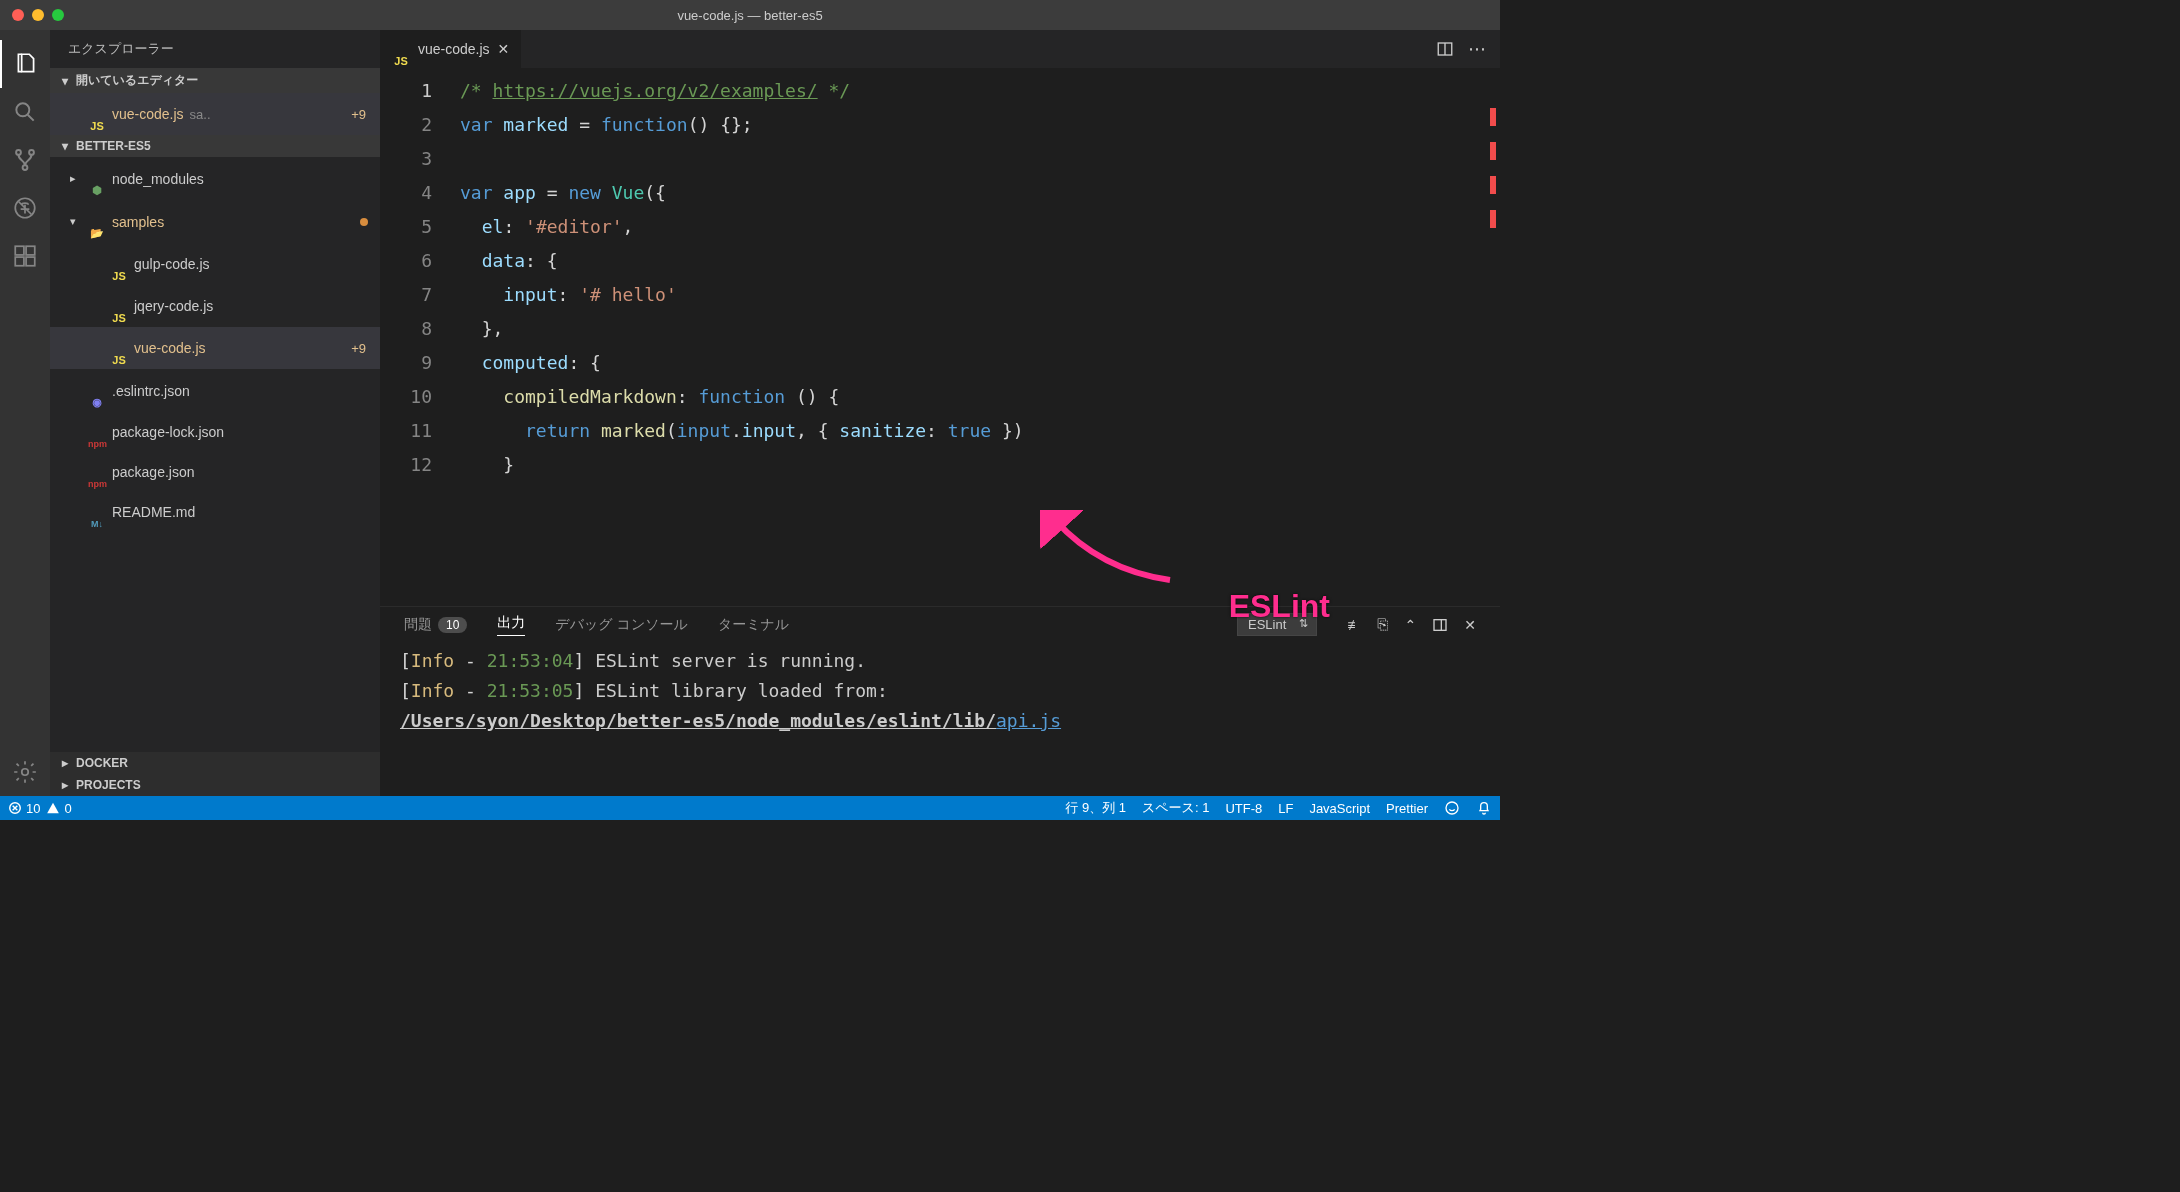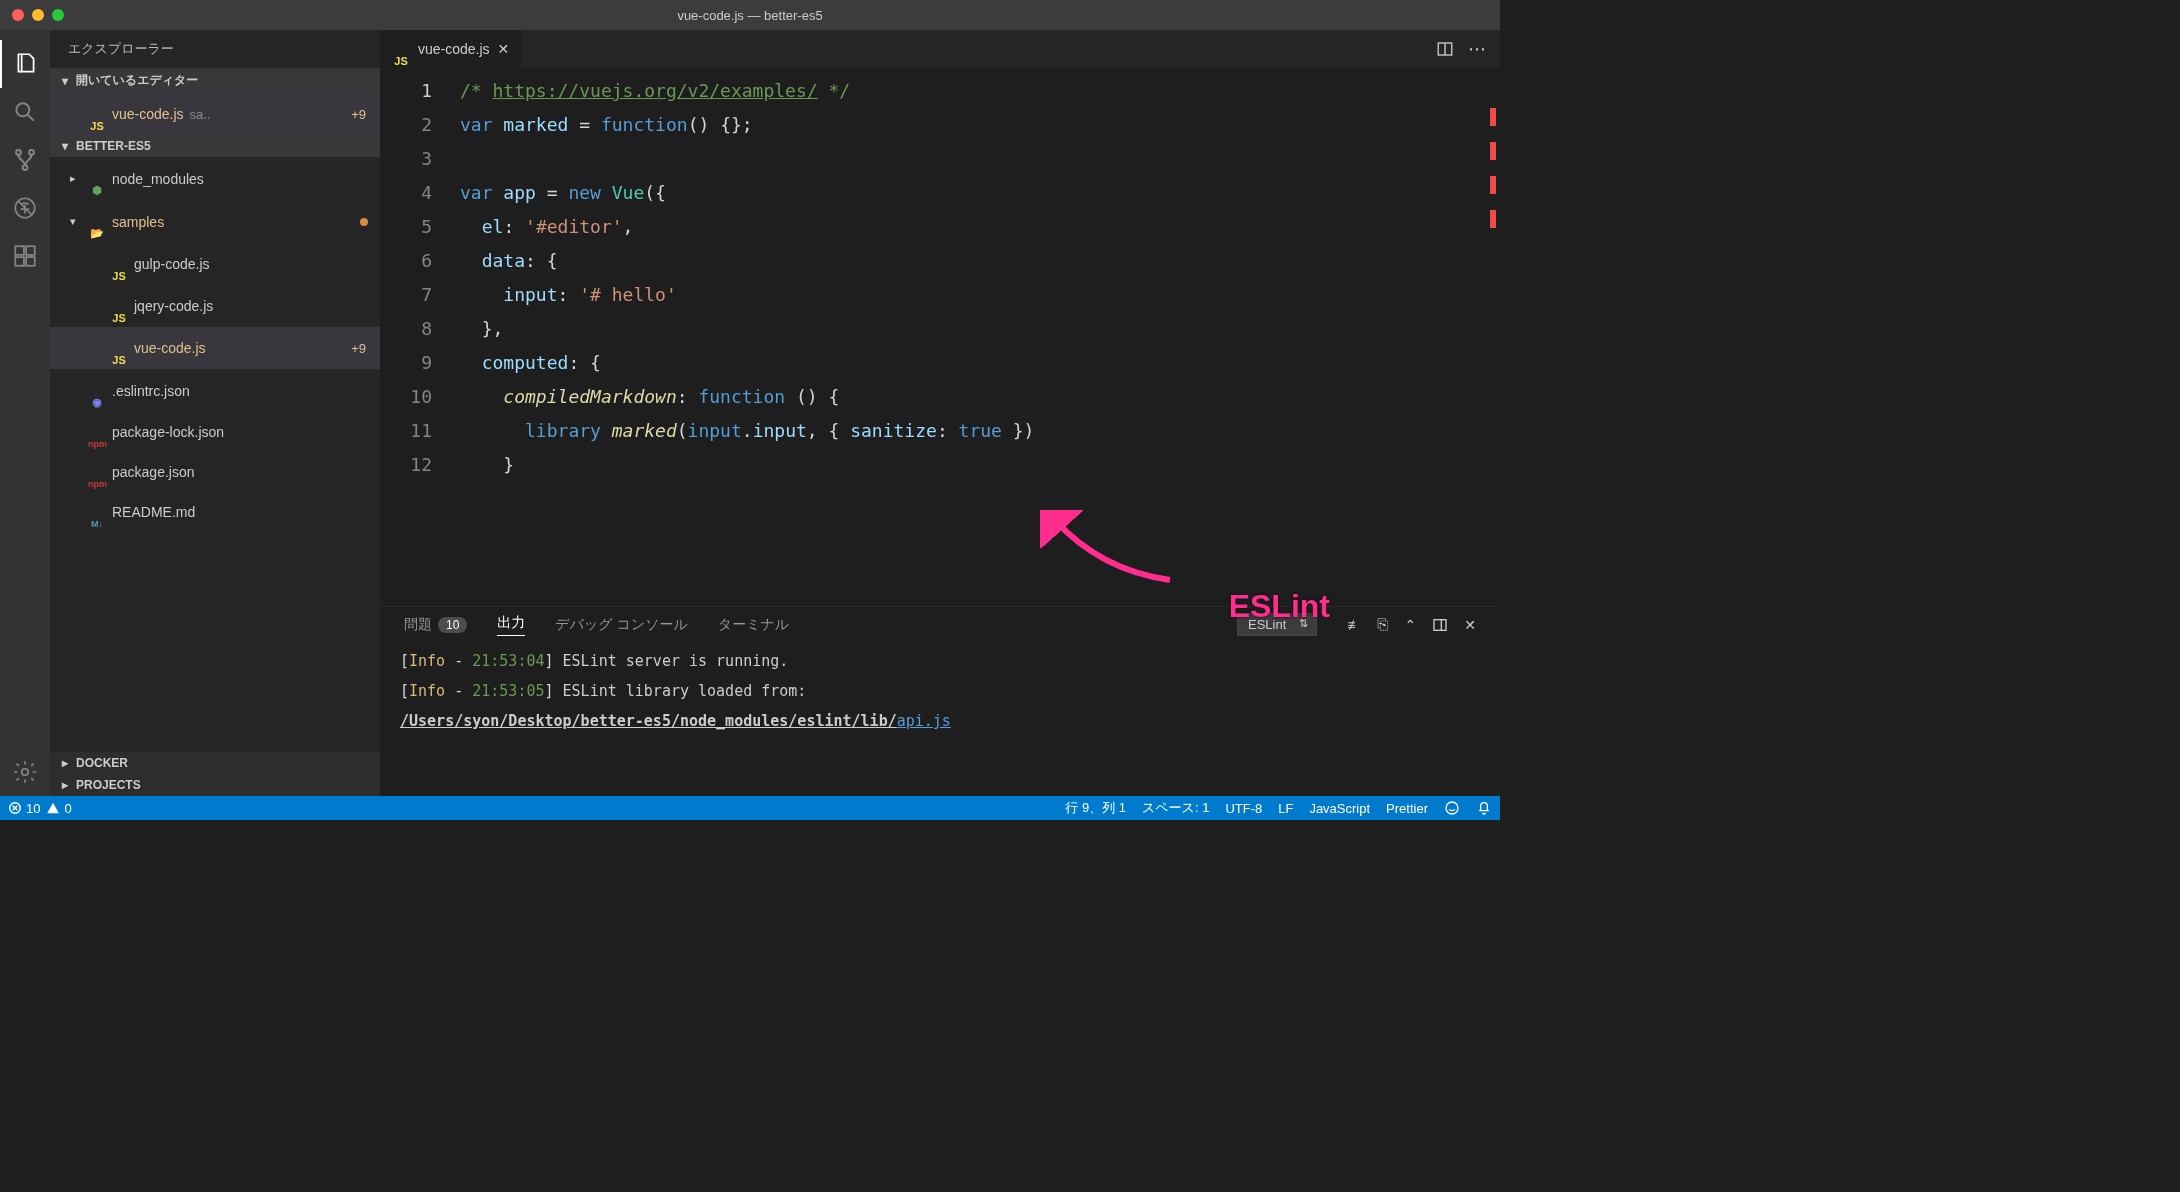--- a/index.html
+++ b/index.html
@@ -96,21 +96,21 @@
 }
 .gutter .cur { color: #cccccc; }
 .code {
   flex: 1; font-family: Menlo, monospace; font-size: 18px;
   padding: 6px 0 0 10px; line-height: 34px; white-space: pre; position: relative;
 }
 .c-comment { color: #6a9955; }
 .c-url { color: #6a9955; text-decoration: underline; }
 .c-kw { color: #569cd6; }
 .c-var { color: #9cdcfe; }
-.c-fn { color: #dcdcaa; font-style: italic; }
+.c-fn { color: #dcdcaa; }
 .c-cls { color: #4ec9b0; }
 .c-str { color: #ce9178; }
 .c-prop { color: #9cdcfe; }
 .c-bool { color: #569cd6; }
 .c-punc { color: #d4d4d4; }
 .err-marks {
   position: absolute; right: 2px; top: 40px; width: 8px;
 }
 .err-mark { background: #f14c4c; width: 6px; height: 18px; margin-bottom: 16px; }
 .panel {
@@ -130,21 +130,21 @@
 .panel-tabs-spacer { flex: 1; }
 .panel-select {
   background: #3c3c3c; color: #ccc; padding: 3px 30px 3px 10px;
   font-size: 13px; border: 1px solid #454545; position: relative;
 }
 .panel-select::after {
   content: "⇅"; position: absolute; right: 8px; font-size: 11px;
 }
 .panel-actions { display: flex; align-items: center; gap: 16px; color: #cccccc; }
 .panel-body {
-  flex: 1; padding: 4px 20px; font-family: Menlo, monospace; font-size: 15px;
+  flex: 1; padding: 4px 20px; font-family: Menlo, monospace; font-size: 18px;
   line-height: 30px; color: #cccccc;
 }
 .log-info { color: #d7ba7d; }
 .log-time { color: #6a9955; }
 .log-link { color: #569cd6; text-decoration: underline; }
 .log-path { text-decoration: underline; font-weight: bold; }
 .annotation {
   position: absolute; color: #ff2d8e; font-size: 32px; font-weight: 700;
   right: 170px; bottom: 195px; pointer-events: none;
   text-shadow: 0 0 3px rgba(0,0,0,0.8);
@@ -331,21 +331,21 @@
       <div class="code"><span class="c-comment">/* </span><span class="c-url">https://vuejs.org/v2/examples/</span><span class="c-comment"> */</span>
 <span class="c-kw">var</span> <span class="c-var">marked</span> <span class="c-punc">=</span> <span class="c-kw">function</span><span class="c-punc">() {};</span>
 
 <span class="c-kw">var</span> <span class="c-var">app</span> <span class="c-punc">=</span> <span class="c-kw">new</span> <span class="c-cls">Vue</span><span class="c-punc">({</span>
   <span class="c-prop">el</span><span class="c-punc">:</span> <span class="c-str">'#editor'</span><span class="c-punc">,</span>
   <span class="c-prop">data</span><span class="c-punc">: {</span>
     <span class="c-prop">input</span><span class="c-punc">:</span> <span class="c-str">'# hello'</span>
   <span class="c-punc">},</span>
   <span class="c-prop">computed</span><span class="c-punc">: {</span>
     <span class="c-fn">compiledMarkdown</span><span class="c-punc">:</span> <span class="c-kw">function</span> <span class="c-punc">() {</span>
-      <span class="c-kw">library</span> <span class="c-fn">marked</span><span class="c-punc">(</span><span class="c-kw">input</span><span class="c-punc">.</span><span class="c-var">input</span><span class="c-punc">, { </span><span class="c-prop">sanitize</span><span class="c-punc">: </span><span class="c-bool">true</span><span class="c-punc"> })</span>
+      <span class="c-kw">return</span> <span class="c-fn">marked</span><span class="c-punc">(</span><span class="c-kw">input</span><span class="c-punc">.</span><span class="c-var">input</span><span class="c-punc">, { </span><span class="c-prop">sanitize</span><span class="c-punc">: </span><span class="c-bool">true</span><span class="c-punc"> })</span>
     <span class="c-punc">}</span></div>
       <div class="err-marks">
         <div class="err-mark"></div>
         <div class="err-mark"></div>
         <div class="err-mark"></div>
         <div class="err-mark"></div>
       </div>
     </div>
 
     <div class="panel">

